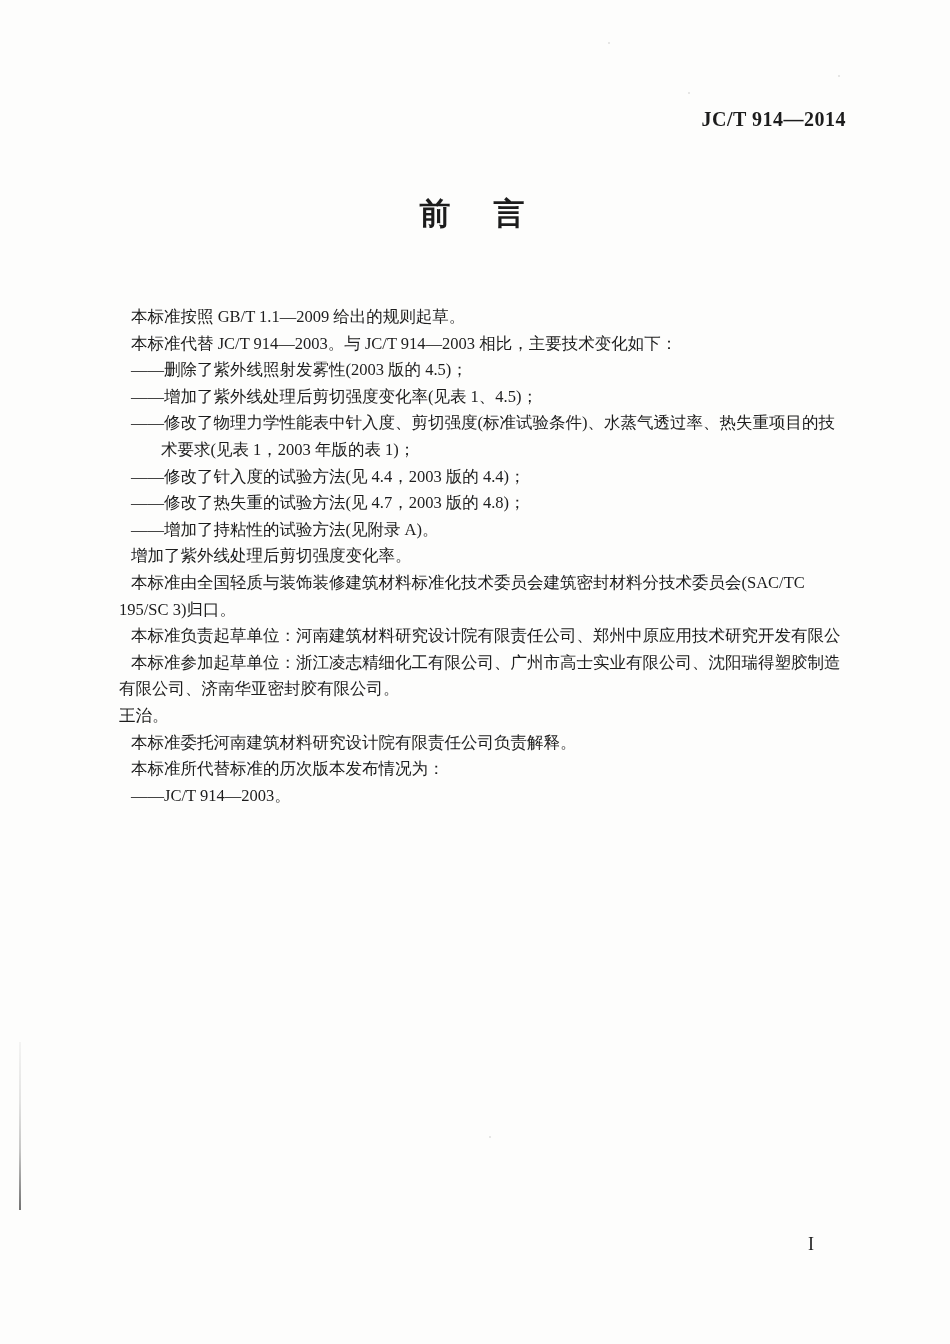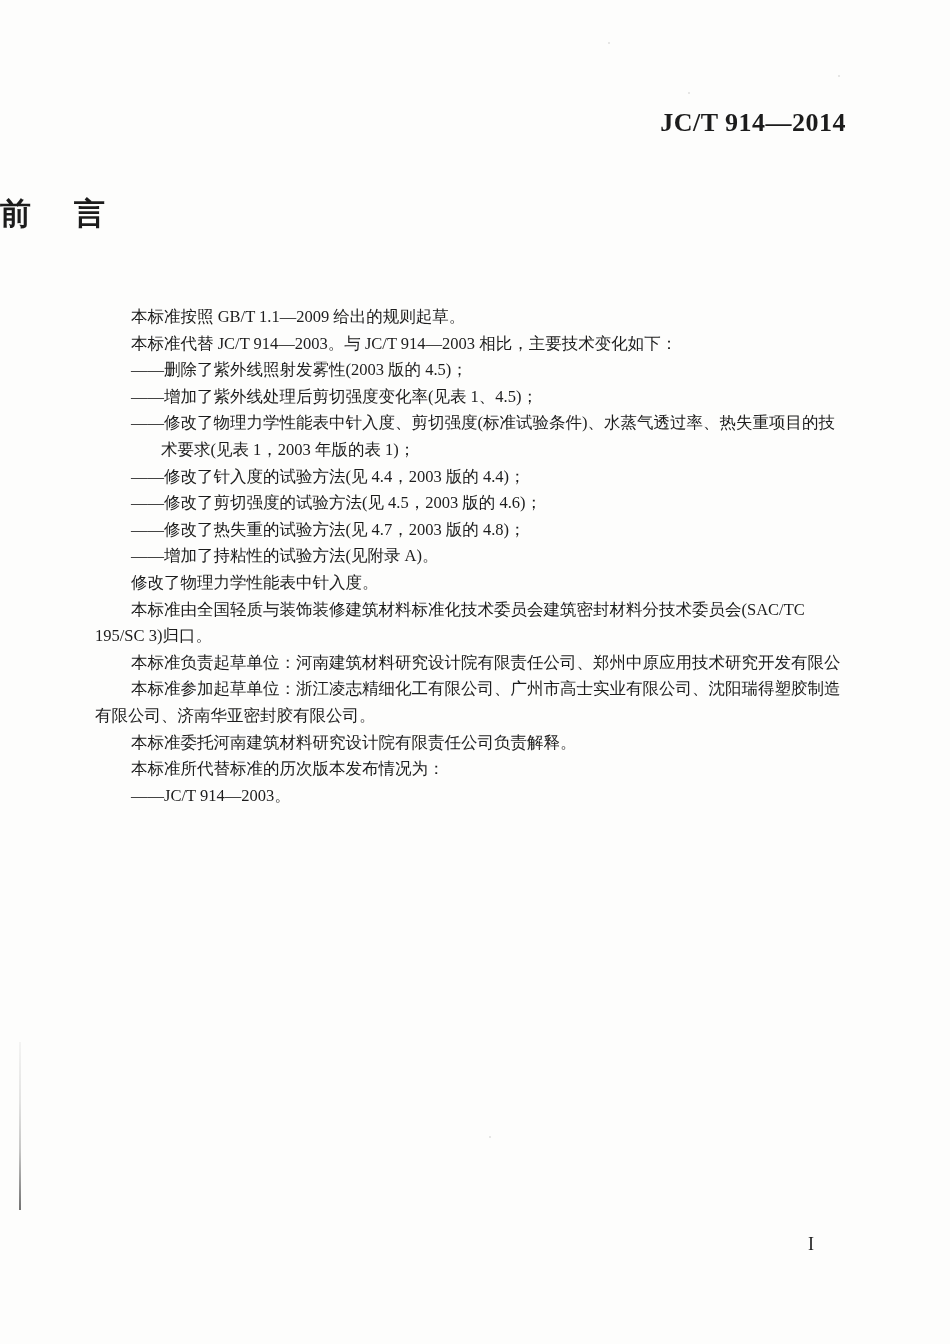--- a/index.html
+++ b/index.html
@@ -14,53 +14,53 @@
     margin: 0 auto;
     background: #fdfdfc;
     overflow: hidden;
     font-family: "Liberation Serif", "DejaVu Serif", serif;
     color: #1c1c1c;
   }
   .header-code {
     position: absolute;
     top: 108px;
     right: 104px;
-    font-size: 26px;
+    font-size: 20px;
     font-weight: bold;
     letter-spacing: 0.5px;
     white-space: nowrap;
   }
   .doc-title {
     position: absolute;
     top: 193px;
     left: 0;
     width: 100%;
     margin: 0;
-    text-align: left;
+    text-align: center;
     font-size: 31px;
     font-weight: bold;
     letter-spacing: 6px;
     white-space: pre;
   }
   .body-text {
     position: absolute;
     top: 304px;
     left: 95px;
     width: 772px;
     font-size: 16.5px;
     line-height: 26.6px;
   }
   .ln {
     white-space: nowrap;
     height: 26.6px;
   }
   .para { padding-left: 36px; }   
   .dash { padding-left: 36px; }   
   .cont4 { padding-left: 66px; }  
-  .cont0 { padding-left: 0; }     
+  .cont0 { padding-left: 0; margin-left: 24px; }     
   .page-number {
     position: absolute;
     top: 1234px;
     left: 808px;
     font-size: 18px;
   }
   .scan-artifact {
     position: absolute;
     left: 19px;
     top: 1042px;
@@ -94,29 +94,29 @@
   <h1 class="doc-title">前　言</h1>
 
   <div class="body-text">
     <div class="ln para">本标准按照 GB/T 1.1—2009 给出的规则起草。</div>
     <div class="ln para">本标准代替 JC/T 914—2003。与 JC/T 914—2003 相比，主要技术变化如下：</div>
     <div class="ln dash">——删除了紫外线照射发雾性(2003 版的 4.5)；</div>
     <div class="ln dash">——增加了紫外线处理后剪切强度变化率(见表 1、4.5)；</div>
     <div class="ln dash">——修改了物理力学性能表中针入度、剪切强度(标准试验条件)、水蒸气透过率、热失重项目的技</div>
     <div class="ln cont4">术要求(见表 1，2003 年版的表 1)；</div>
     <div class="ln dash">——修改了针入度的试验方法(见 4.4，2003 版的 4.4)；</div>
-    <div class="ln dash">——修改了剪切强度的试验方法(见 4.5，2003 版的 4.6)；</div>
     <div class="ln dash">——修改了热失重的试验方法(见 4.7，2003 版的 4.8)；</div>
     <div class="ln dash">——增加了持粘性的试验方法(见附录 A)。</div>
-    <div class="ln para">修改了物理力学性能表中针入度。</div>
+    <div class="ln para">增加了紫外线处理后剪切强度变化率。</div>
     <div class="ln para">本标准由全国轻质与装饰装修建筑材料标准化技术委员会建筑密封材料分技术委员会(SAC/TC</div>
     <div class="ln cont0">195/SC 3)归口。</div>
     <div class="ln para">本标准负责起草单位：河南建筑材料研究设计院有限责任公司、郑州中原应用技术研究开发有限公</div>
     <div class="ln para">本标准参加起草单位：浙江凌志精细化工有限公司、广州市高士实业有限公司、沈阳瑞得塑胶制造</div>
     <div class="ln cont0">有限公司、济南华亚密封胶有限公司。</div>
+    <div class="ln cont0">王治。</div>
     <div class="ln para">本标准委托河南建筑材料研究设计院有限责任公司负责解释。</div>
     <div class="ln para">本标准所代替标准的历次版本发布情况为：</div>
     <div class="ln dash">——JC/T 914—2003。</div>
   </div>
 
   <div class="page-number">I</div>
 
   <div class="scan-artifact"></div>
   <div class="speck s1"></div>
   <div class="speck s2"></div>

